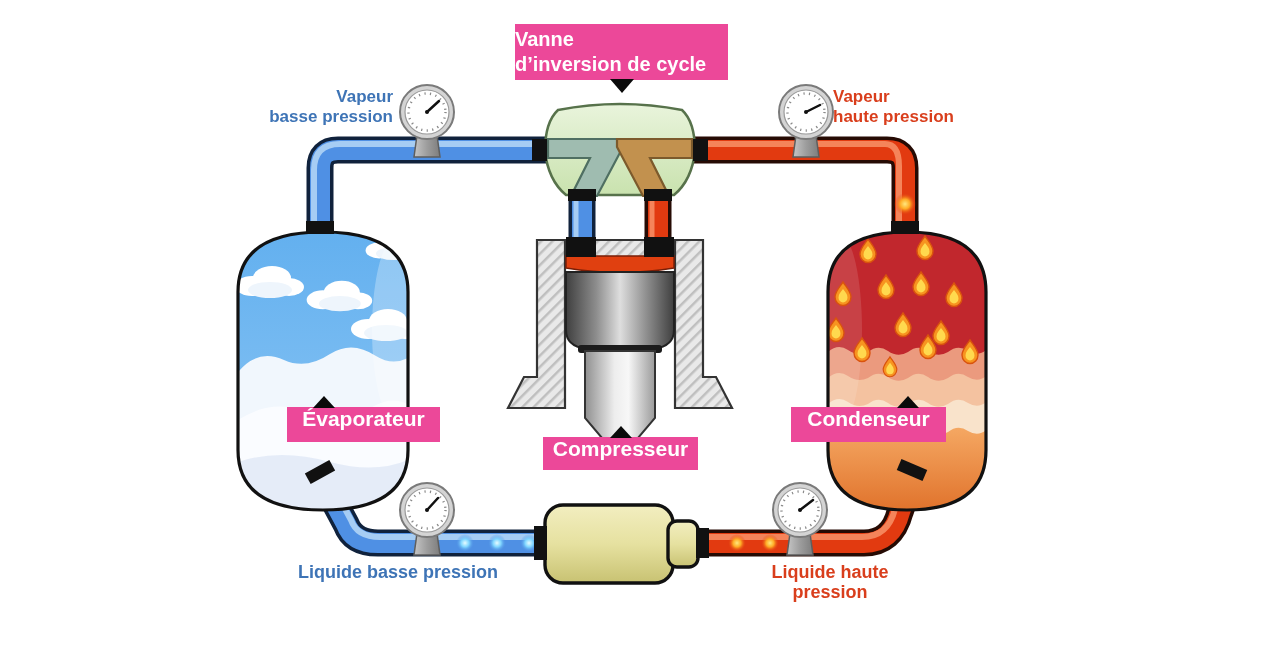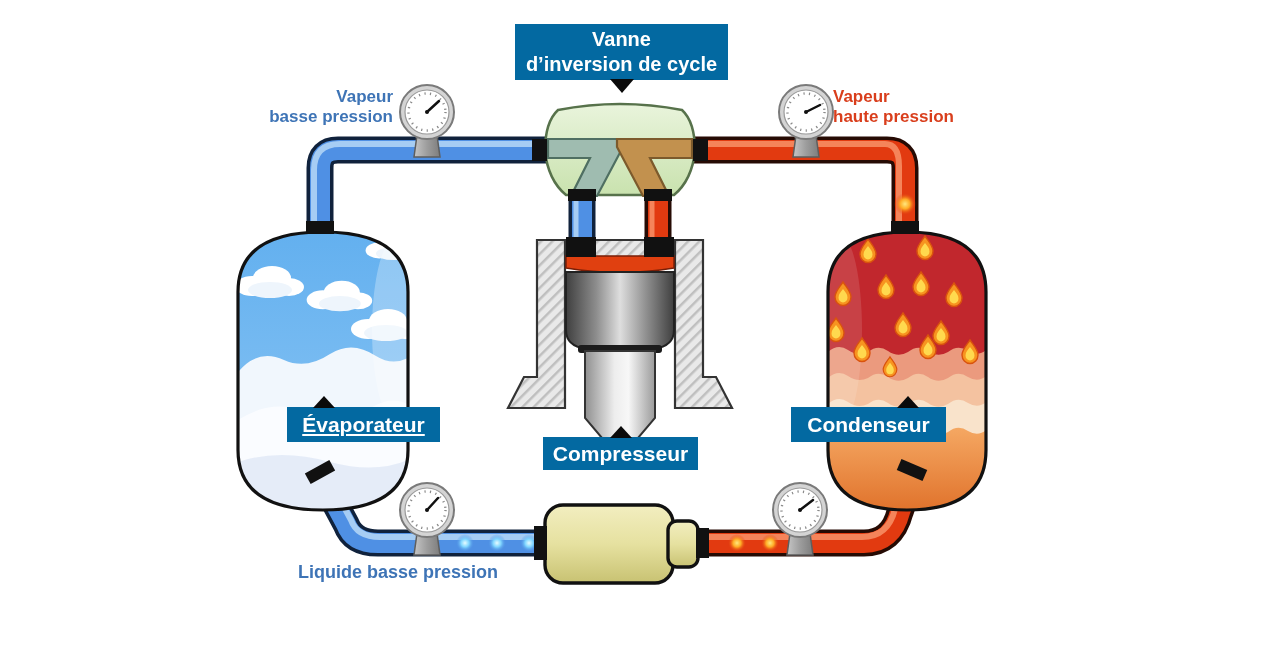--- a/index.html
+++ b/index.html
@@ -1,28 +1,28 @@
 <!DOCTYPE html>
 <html><head>
 <meta charset="utf-8">
 <style>
   html,body{margin:0;padding:0;background:#fff;}
   #stage{position:relative;width:1280px;height:669px;background:#ffffff;overflow:hidden;
          font-family:"Liberation Sans",sans-serif;}
   #diagram-svg{position:absolute;left:0;top:0;}
-  .tag{position:absolute;background:#0369a1;color:#fff;font-weight:700;
-       display:flex;align-items:center;justify-content:center;text-align:center;}
+  .tag{position:absolute;background:#ec4899;color:#fff;font-weight:700;
+       display:flex;align-items:flex-start;justify-content:center;text-align:center;}
   .pointer-up{position:absolute;top:-11px;width:0;height:0;
        border-left:11px solid transparent;border-right:11px solid transparent;
        border-bottom:12px solid #0a0a0a;}
   .pointer-down{position:absolute;bottom:-13px;left:50%;margin-left:-12px;width:0;height:0;
        border-left:12px solid transparent;border-right:12px solid transparent;
        border-top:14px solid #0a0a0a;}
   #tag-vanne{left:515px;top:24px;width:213px;height:56px;font-size:20px;line-height:25px;flex-direction:column;}
-  #tag-evap{left:287px;top:407px;width:153px;height:35px;font-size:21px;text-decoration:underline;}
+  #tag-evap{left:287px;top:407px;width:153px;height:35px;font-size:21px;}
   #tag-cond{left:791px;top:407px;width:155px;height:35px;font-size:21px;}
   #tag-comp{left:543px;top:437px;width:155px;height:33px;font-size:21px;}
   #tag-det{left:560px;top:594px;width:122px;height:33px;font-size:20px;}
   .flow{position:absolute;font-weight:700;font-size:17px;line-height:20px;}
   .lp-text{color:#3e74b6;}
   .hp-text{color:#d93e1c;}
   #vapor-low{left:235px;top:87px;width:158px;text-align:right;}
   #vapor-high{left:833px;top:87px;width:180px;text-align:left;}
   #liquid-low{left:298px;top:562px;width:222px;font-size:18px;}
   #liquid-high{left:733px;top:562px;width:194px;text-align:center;font-size:18px;}
@@ -268,14 +268,17 @@
   <span>Vapeur</span><br>
   <span>basse pression</span>
 </div>
 <div class="flow hp-text" id="vapor-high">
   <span>Vapeur</span><br>
   <span>haute pression</span>
 </div>
 <div class="flow lp-text" id="liquid-low">
   <span>Liquide basse pression</span>
 </div>
+<div class="flow hp-text" id="liquid-high">
+  <span>Liquide haute pression</span>
+</div>
 
 </div>
 
 </body></html>

